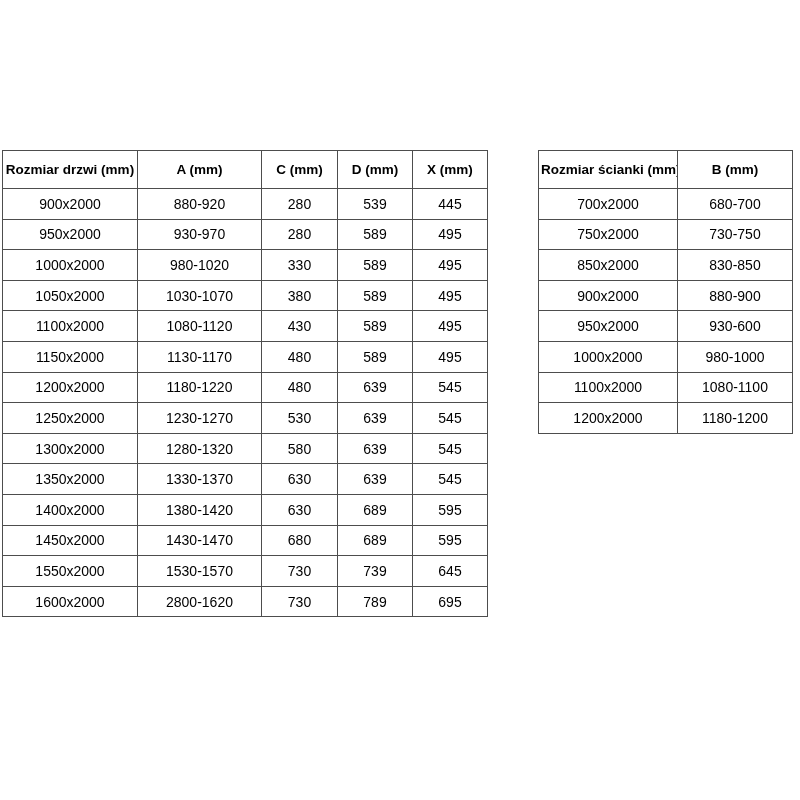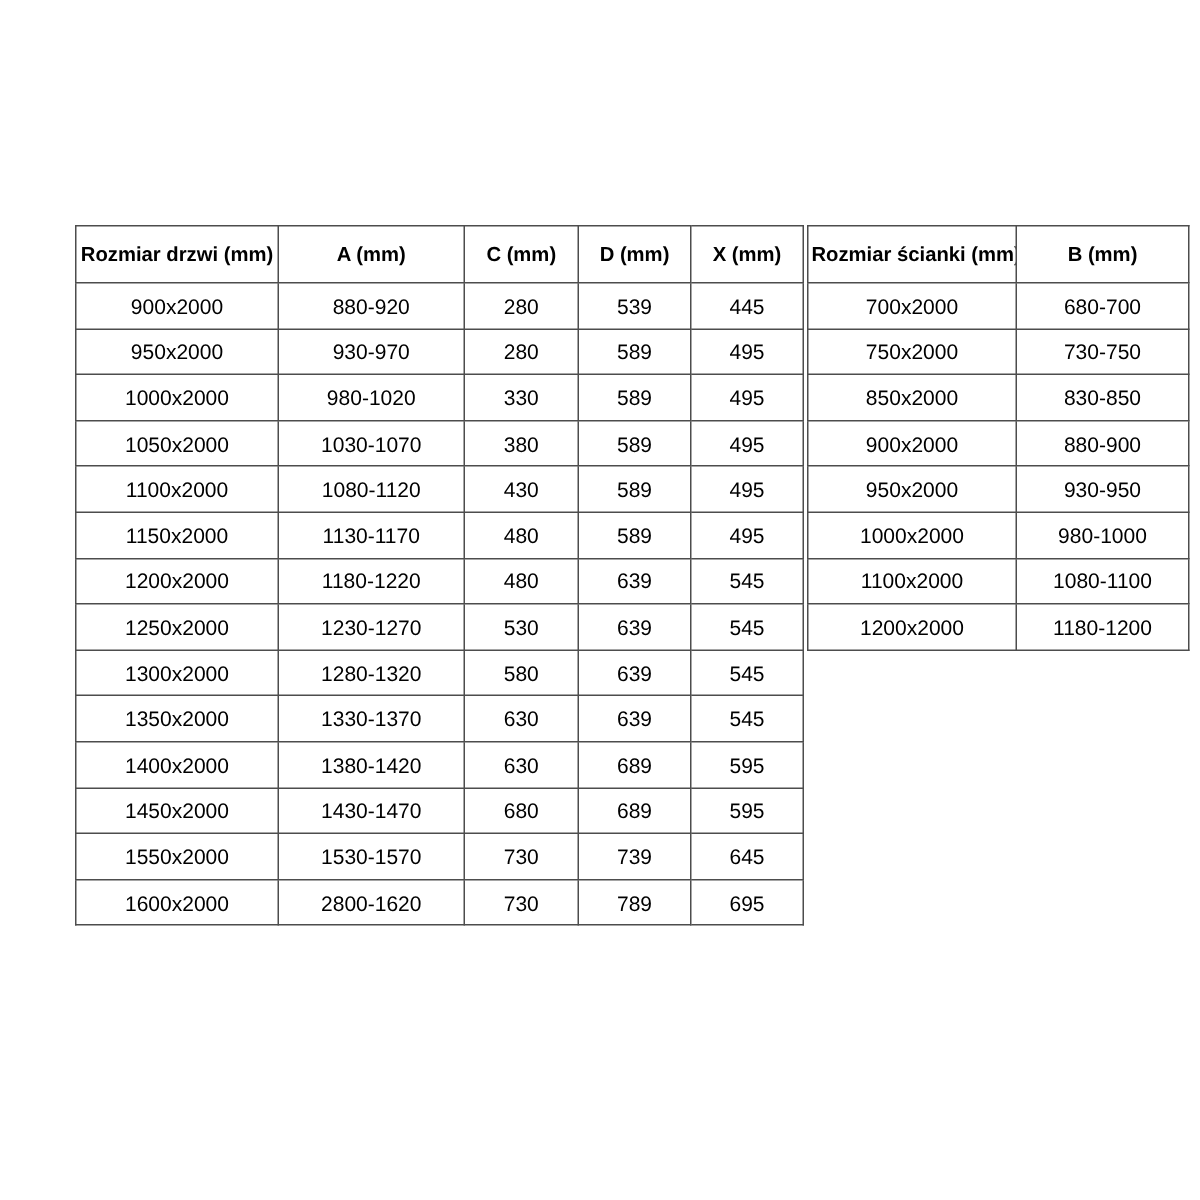--- a/index.html
+++ b/index.html
@@ -38,21 +38,20 @@
   }
   table.spec-table td {
     font-size: 14px;
     font-weight: normal;
     height: 29.6px;
   }
   #door-table {
     left: 2px;
     top: 150px;
     width: 485px;
-    margin-left: 48px;
   }
   #wall-table {
     left: 538px;
     top: 150px;
     width: 254px;
   }
 </style>
 </head>
 <body>
 
@@ -200,21 +199,21 @@
         <tr>
           <td>850x2000</td>
           <td>830-850</td>
         </tr>
         <tr>
           <td>900x2000</td>
           <td>880-900</td>
         </tr>
         <tr>
           <td>950x2000</td>
-          <td>930-950</td>
+          <td>930-600</td>
         </tr>
         <tr>
           <td>1000x2000</td>
           <td>980-1000</td>
         </tr>
         <tr>
           <td>1100x2000</td>
           <td>1080-1100</td>
         </tr>
         <tr>

